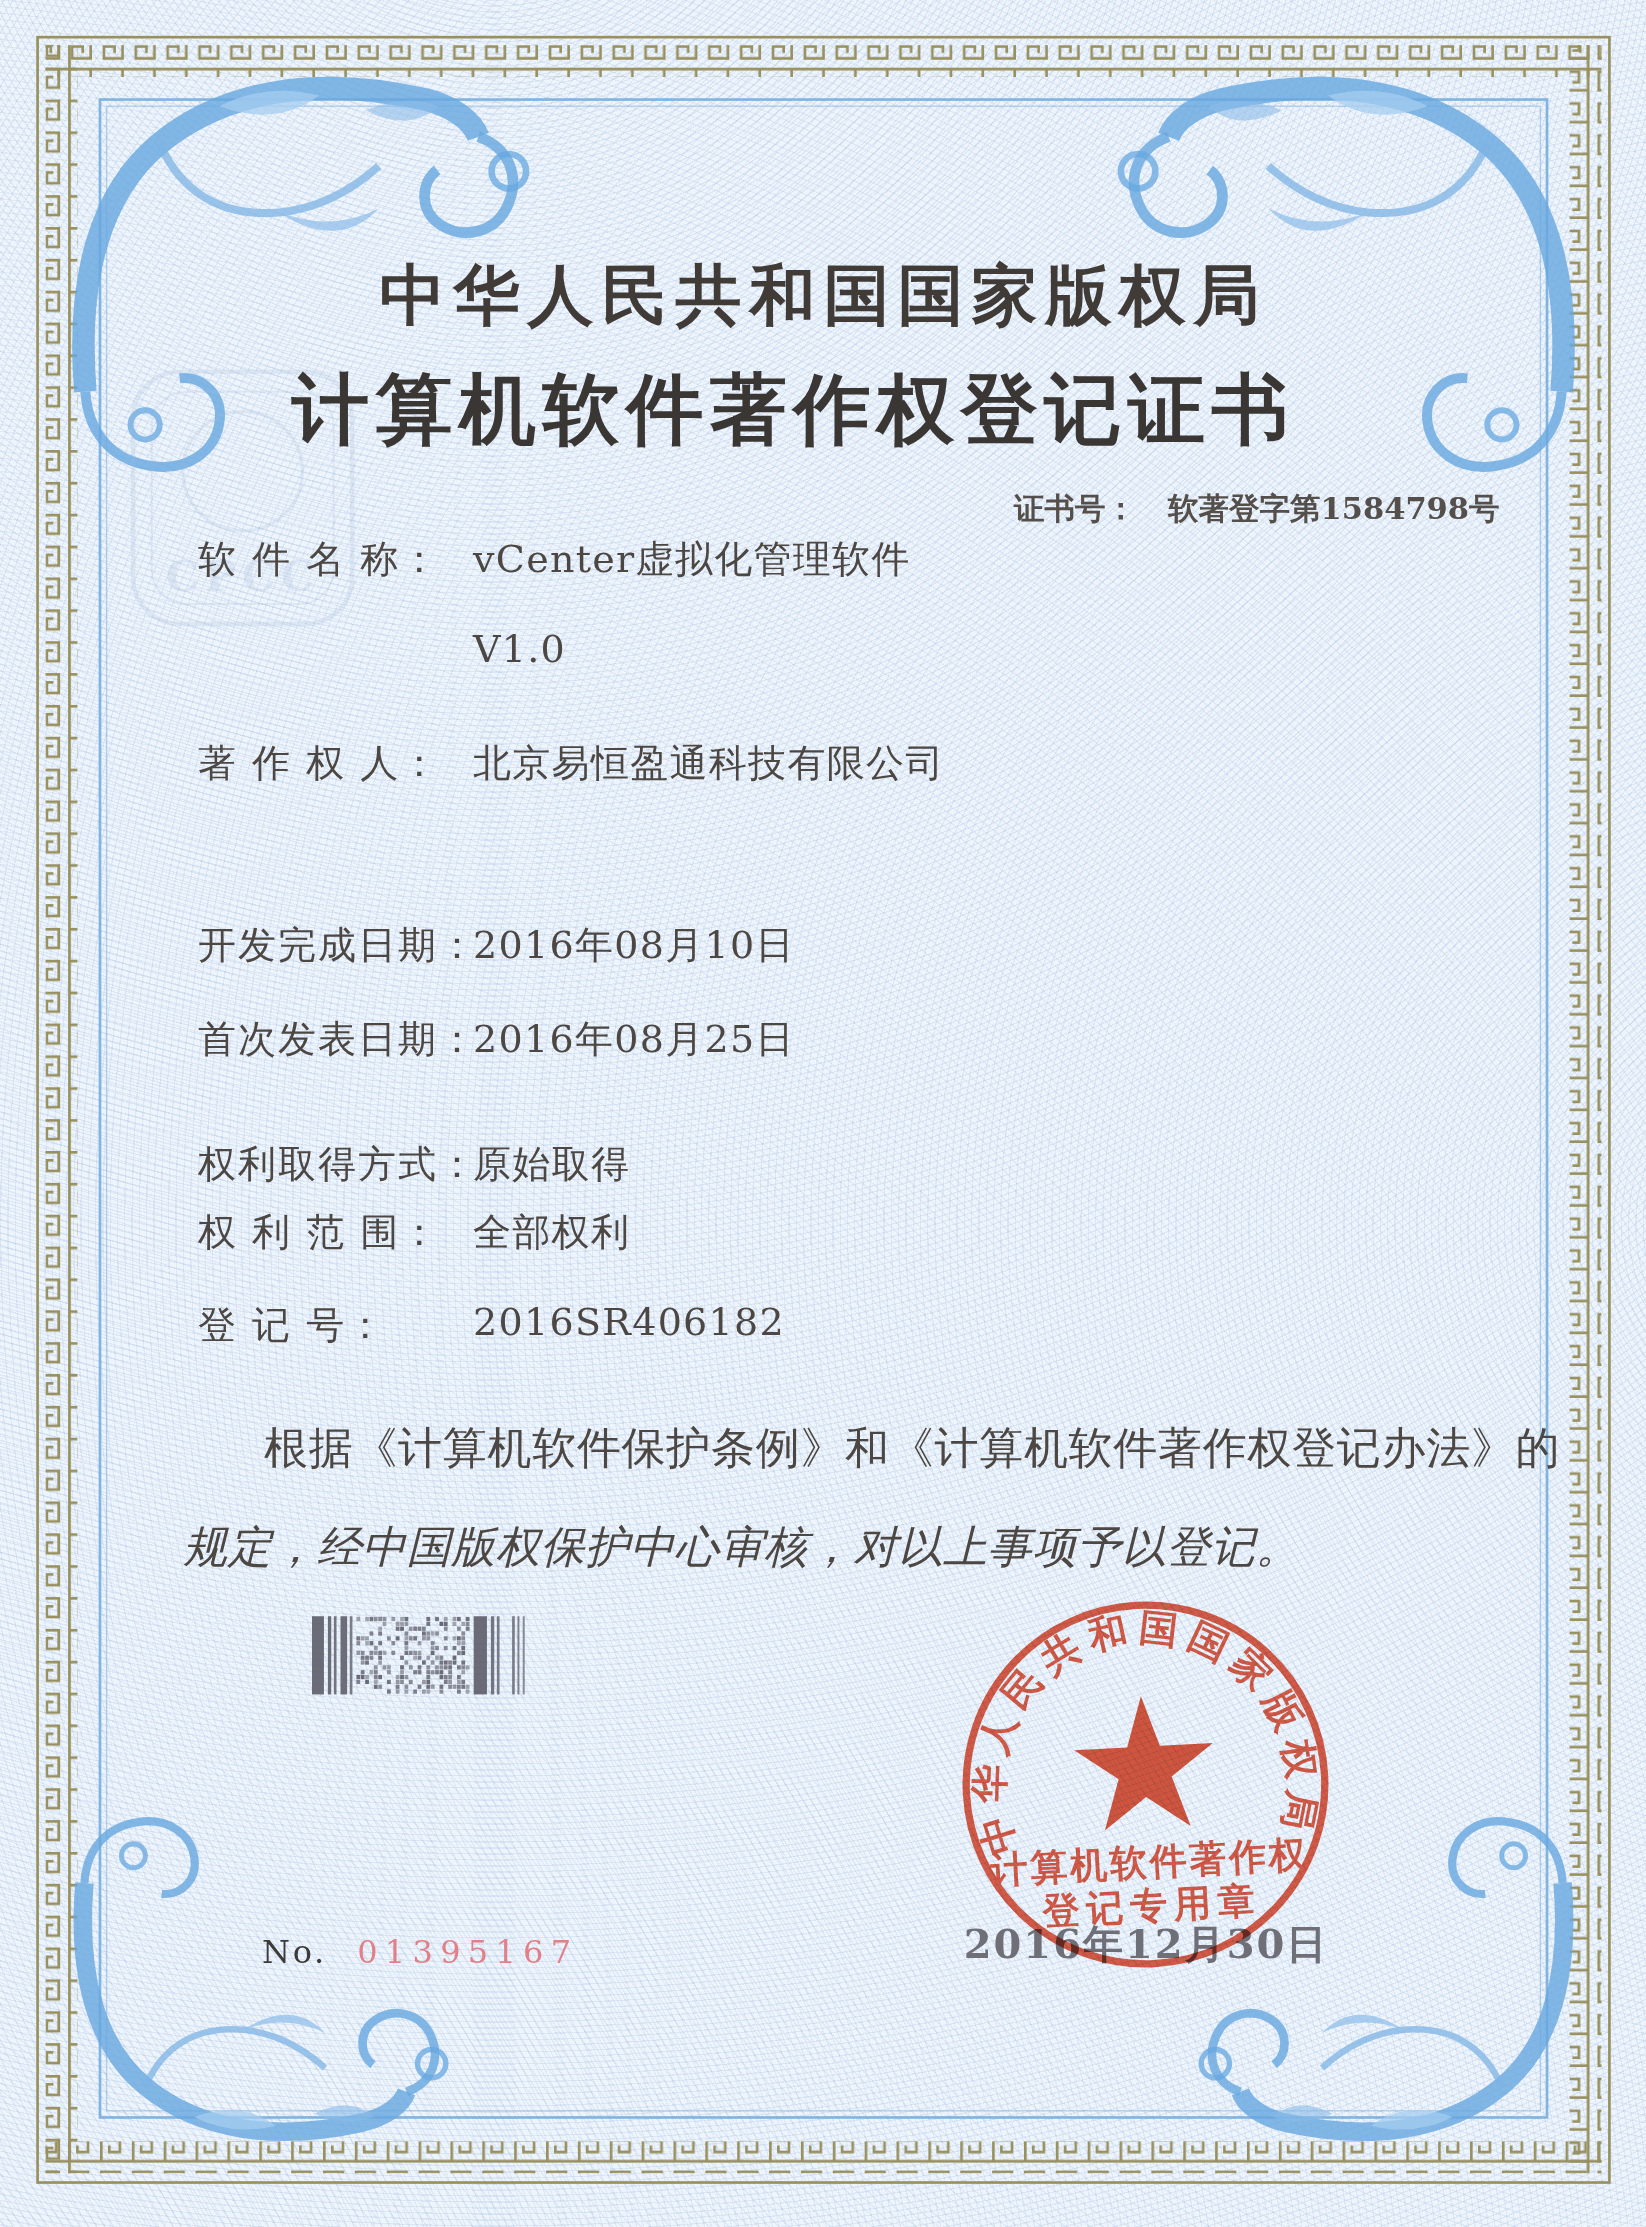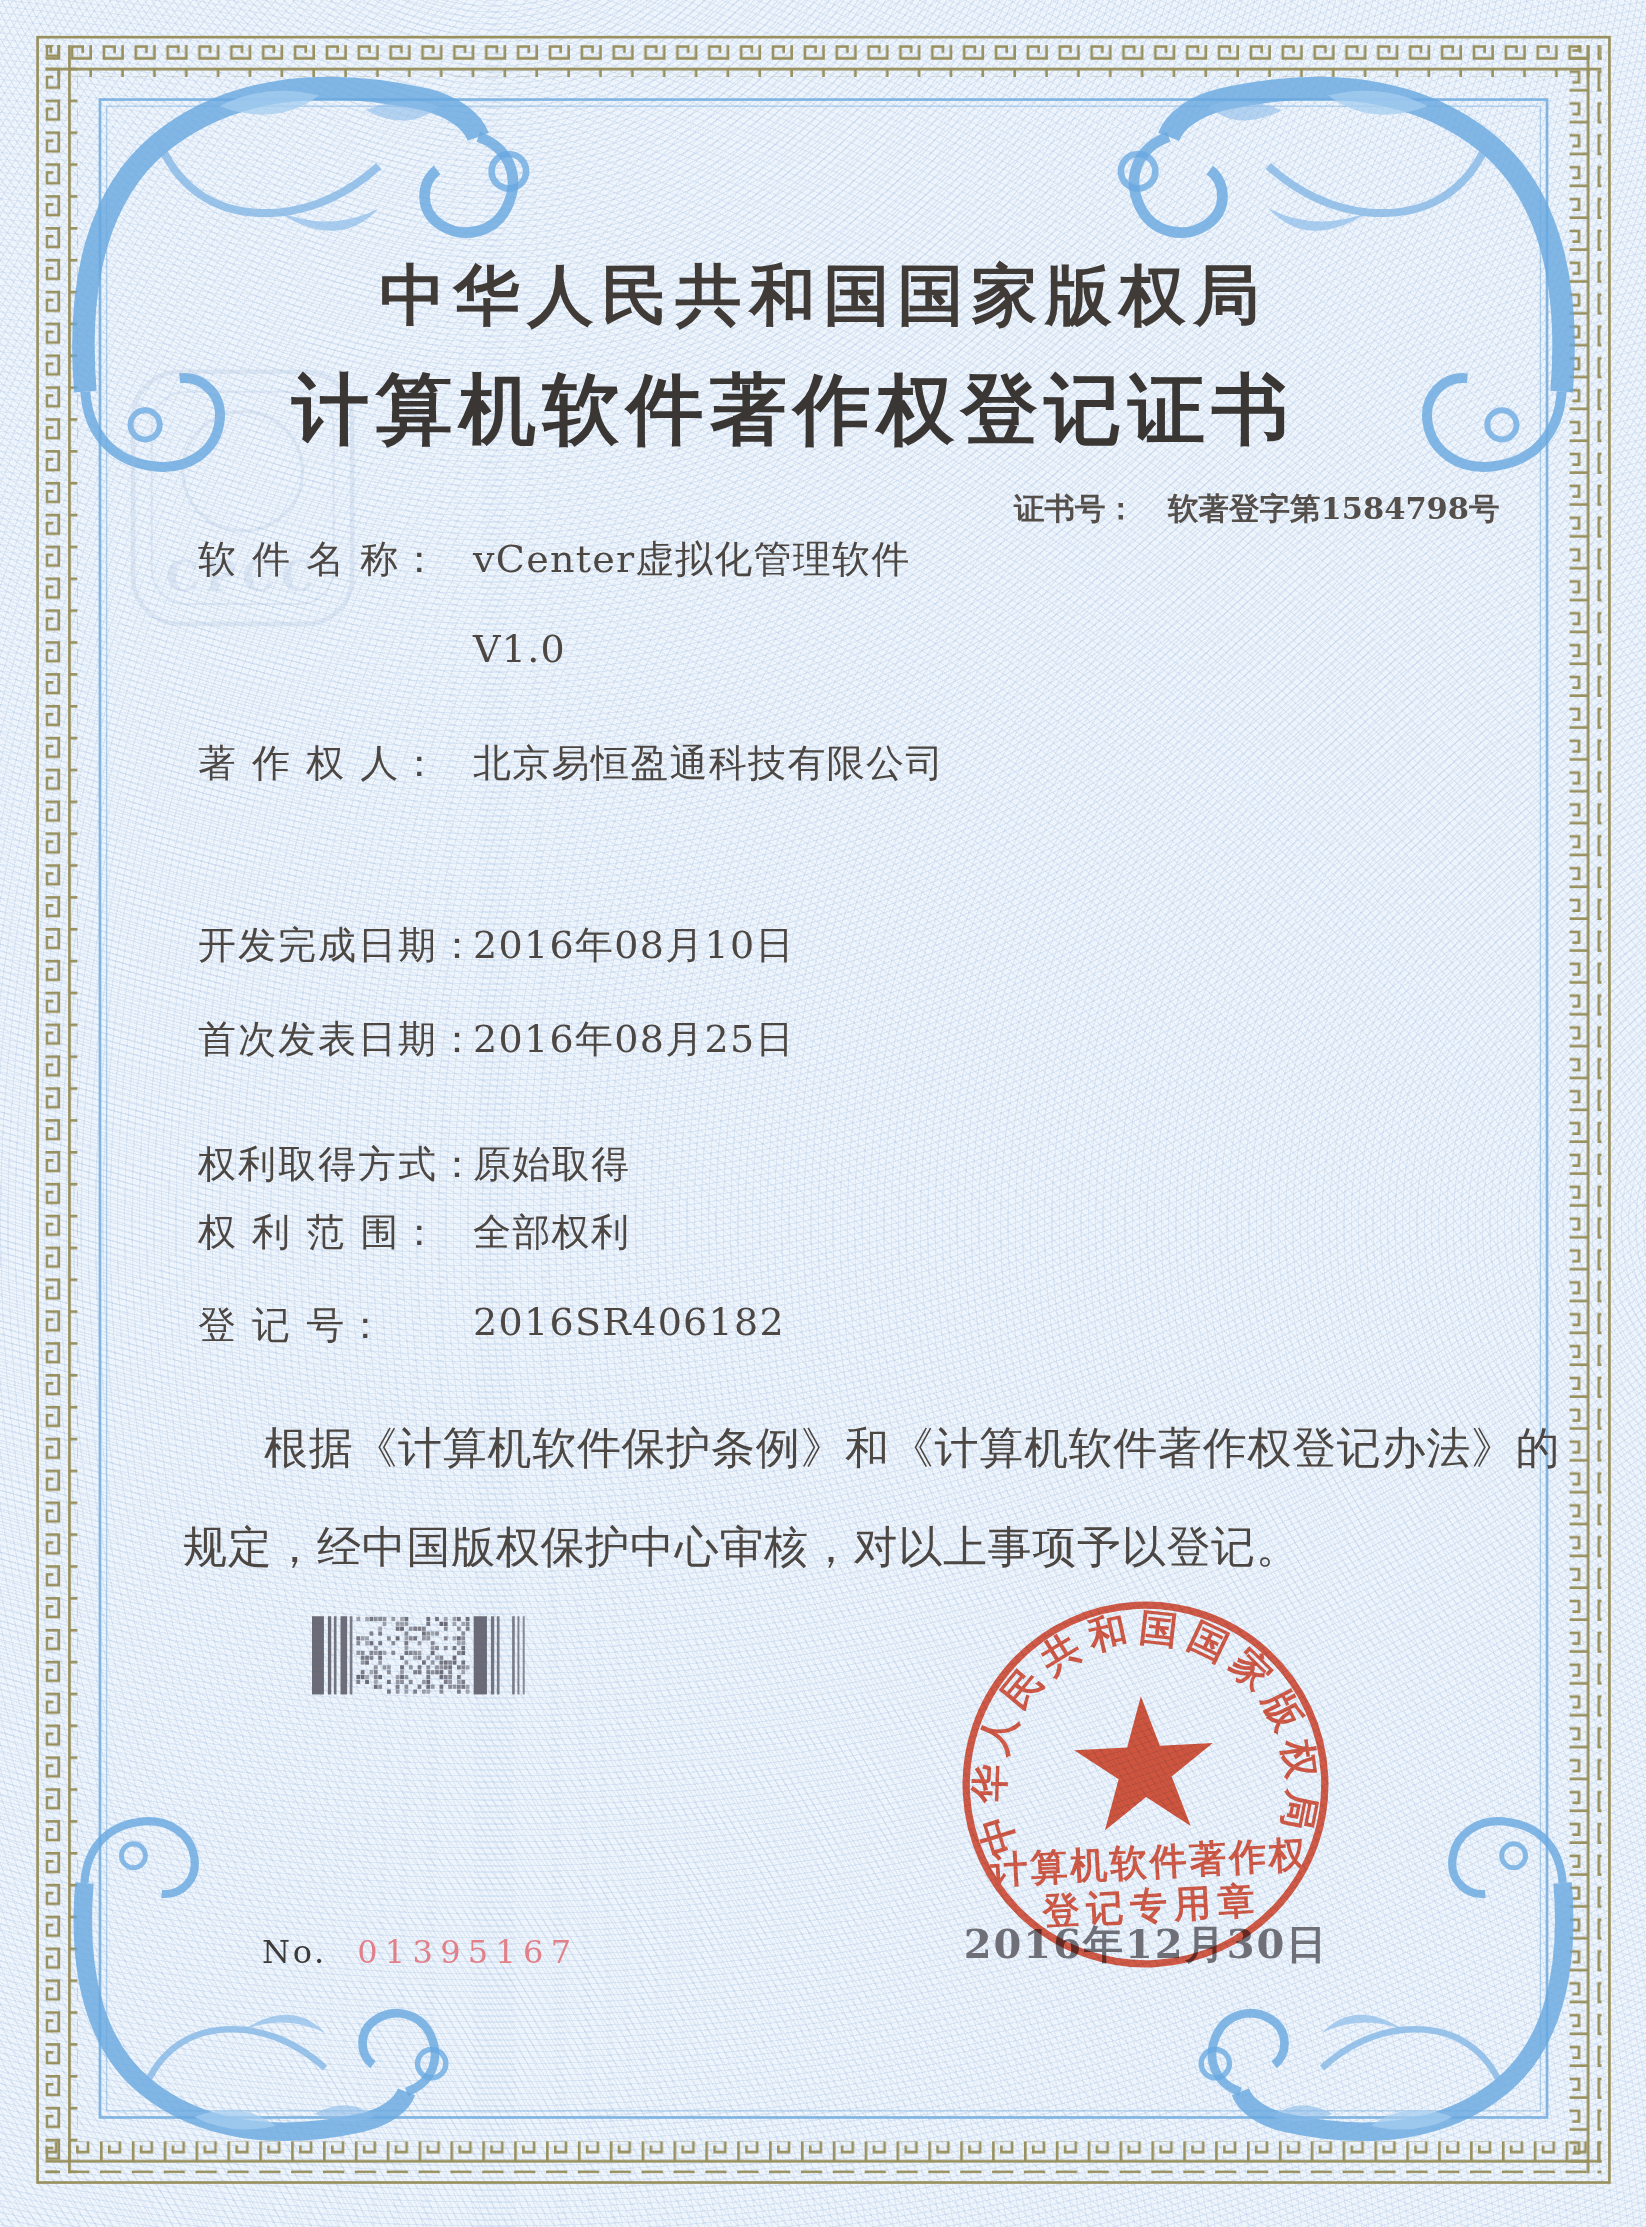--- a/index.html
+++ b/index.html
@@ -35,21 +35,21 @@
   .row .lab{letter-spacing:2px;}
   .row .val{position:absolute; left:275px; top:0; letter-spacing:1.3px;}
   .val2{
     left:473px; top:627px; font-size:38px; color:#4c4743; letter-spacing:1.3px;
   }
   .st{
     left:183px; width:1182px; font-size:44px; color:#4c4743;
     letter-spacing:0.7px; white-space:nowrap;
   }
   .st1{top:1419px; text-indent:81px;}
-  .st2{top:1518px;}
+  .st2{top:1518px;font-style:italic;}
   .serial{left:262px; top:1933px; font-size:32px; white-space:nowrap;}
   .serial .no-lab{color:#3d3b39; letter-spacing:2.7px;}
   .serial .no-val{color:#e2808a; letter-spacing:7.3px; margin-left:20px; font-weight:500;}
   .seal-date{
     left:943px; top:1917px; width:406px; text-align:center;
     font-size:40px; font-weight:600; color:#6f6f78; letter-spacing:2px; z-index:2;
   }
   .seal{
     left:933px; top:1572px; width:425px; height:425px; z-index:3;
     mix-blend-mode:multiply; opacity:.93; transform:rotate(-3deg);

